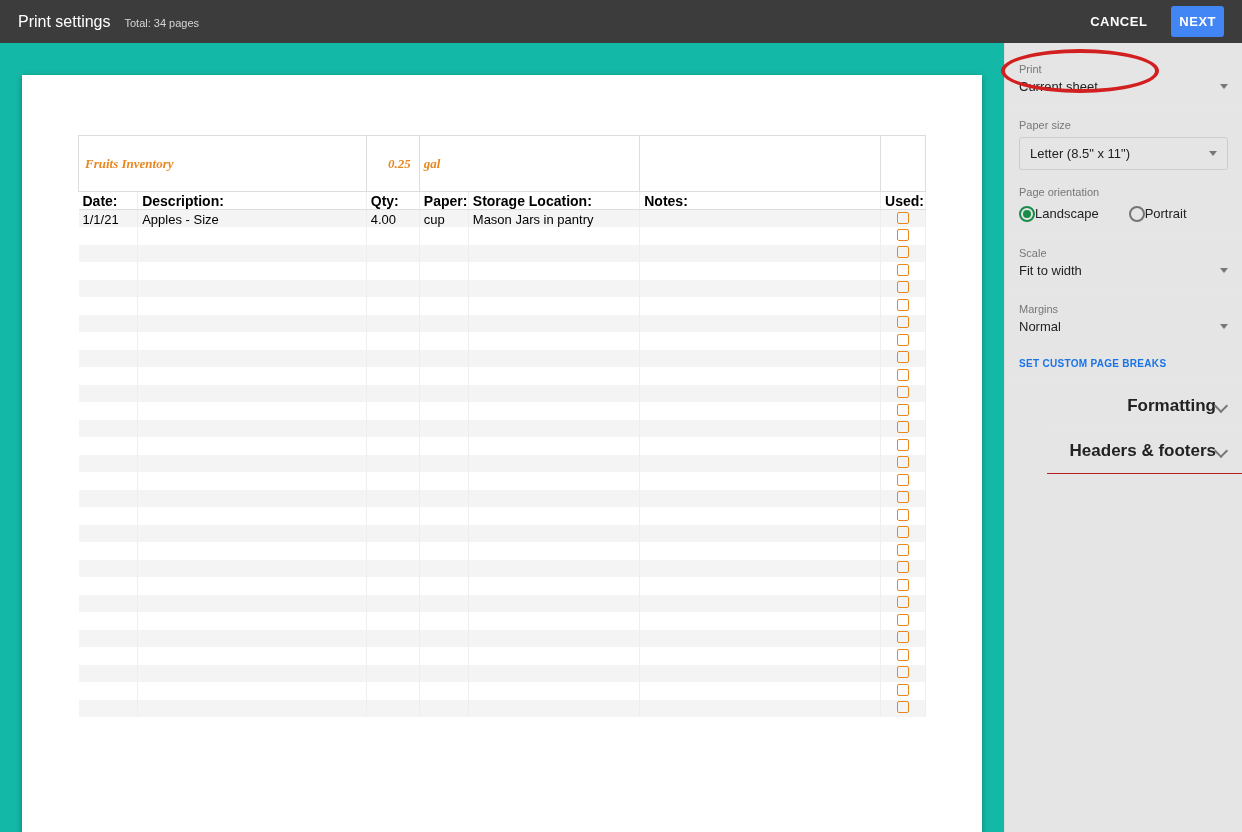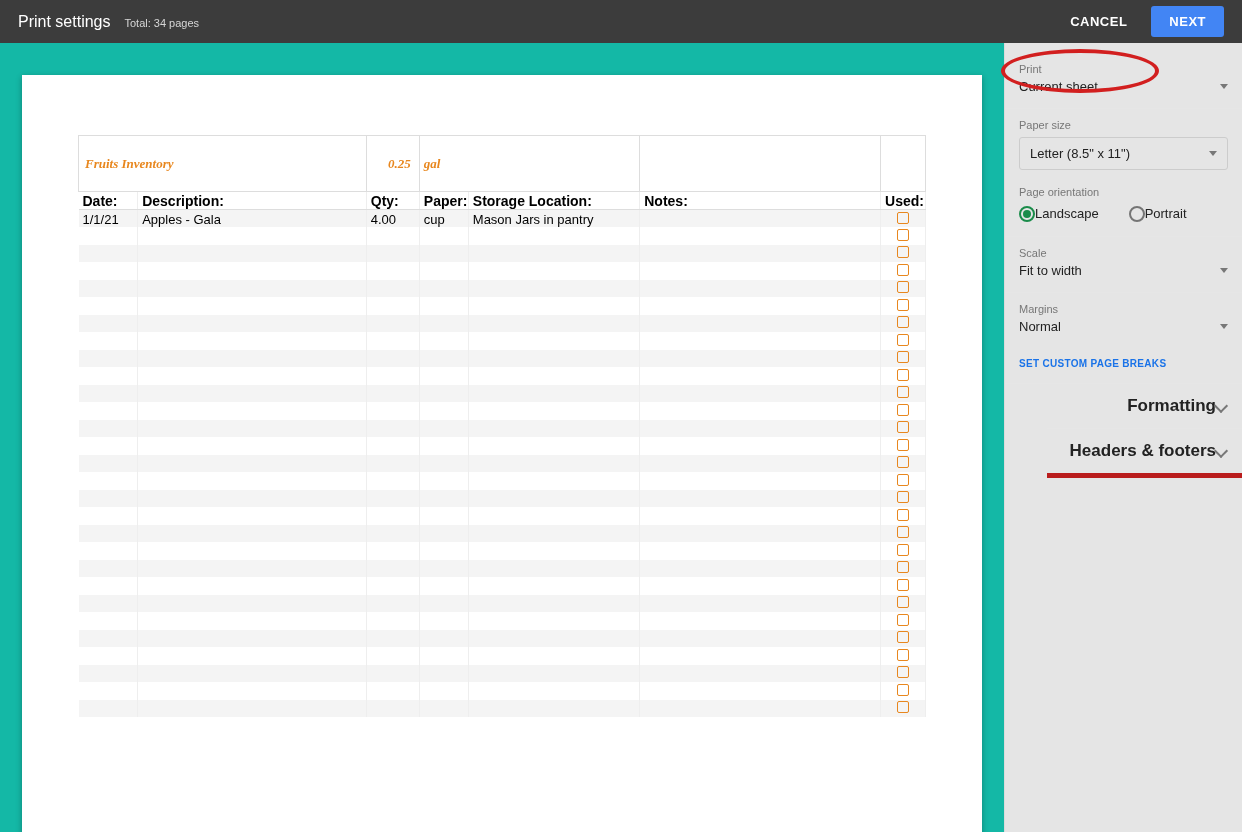--- a/index.html
+++ b/index.html
@@ -5,21 +5,21 @@
   * { box-sizing: border-box; margin: 0; padding: 0; }
   html, body { width: 1242px; height: 832px; font-family: Arial, Helvetica, sans-serif; overflow: hidden; background:#cfcfcf;}
   body { display:flex; flex-direction:column; }
 
   
   .topbar { height:43px; background:#3c3c3c; display:flex; align-items:center; color:#fff; padding:0 18px; }
   .topbar-title { font-size:16px; font-weight:500; }
   .topbar-sub { font-size:11px; color:#d6d6d6; margin-left:14px; position:relative; top:1px;}
   .topbar-spacer { flex:1; }
   .btn-cancel { font-size:13px; font-weight:700; letter-spacing:0.5px; color:#fff; padding:8px 14px; cursor:pointer; }
-  .btn-next { font-size:13px; font-weight:700; letter-spacing:0.5px; color:#fff; background:#4285f4; padding:8px 18px; border-radius:3px; margin-left:10px; cursor:pointer;}
+  .btn-next { font-size:13px; font-weight:700; letter-spacing:0.5px; color:#fff; background:#4285f4; padding:8px 8px; border-radius:3px; margin-left:10px; cursor:pointer;}
 
   .main { flex:1; display:flex; min-height:0; }
   .preview-area { flex:1; background:#14b8a6; display:flex; justify-content:center; align-items:flex-start; padding:32px 0 0 0; overflow:hidden; }
   .page { width:960px; height:775px; background:#fff; box-shadow:0 2px 6px rgba(0,0,0,0.3); padding:60px 56px 30px 56px; }
 
   
   .sheet { width:100%; border-collapse:collapse; table-layout:fixed; }
   .sheet td { font-size:13px; height:17.5px; padding:1px 4px 0 4px; border-right:1px solid #eee;}
   .band .sheet tbody tr:nth-child(odd) td.body { background:#f4f4f4; }
   .hdr td { font-weight:700; font-size:14px; border-top:1px solid #ddd; border-bottom:1px solid #ddd;}
@@ -90,21 +90,21 @@
             <td>Qty:</td>
             <td>Paper:</td>
             <td>Storage Location:</td>
             <td>Notes:</td>
             <td style="text-align:left">Used:</td>
           </tr>
         </thead>
         <tbody id="sheet-body">
             <tr>
               <td class="body ">1/1/21</td>
-              <td class="body ">Apples - Gala</td>
+              <td class="body ">Apples - Size</td>
               <td class="body ">4.00</td>
               <td class="body ">cup</td>
               <td class="body ">Mason Jars in pantry</td>
               <td class="body "></td>
               <td class="body used"><span class="chk"></span></td>
             </tr>
             <tr>
               <td class="body "></td>
               <td class="body "></td>
               <td class="body "></td>
@@ -413,21 +413,21 @@
         <span class="caret"></span>
       </div>
     </div>
 
     <div class="link-blue">SET CUSTOM PAGE BREAKS</div>
 
     <div class="exp-row">
       <span>Formatting</span>
       <span class="chev"></span>
     </div>
-    <div class="exp-row" style="border-bottom:5px solid #b91c1c;margin-left:42px;">
+    <div class="exp-row" style="border-bottom:1px solid #b91c1c;margin-left:42px;">
       <span>Headers &amp; footers</span>
       <span class="chev"></span>
     </div>
 
     <div class="anno" style="left:-4px; top:6px; width:158px; height:44px;"></div>
   </div>
 
 </div>
 
 </body></html>

